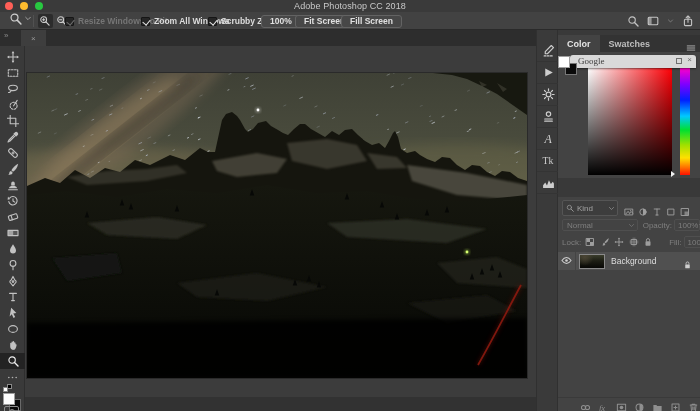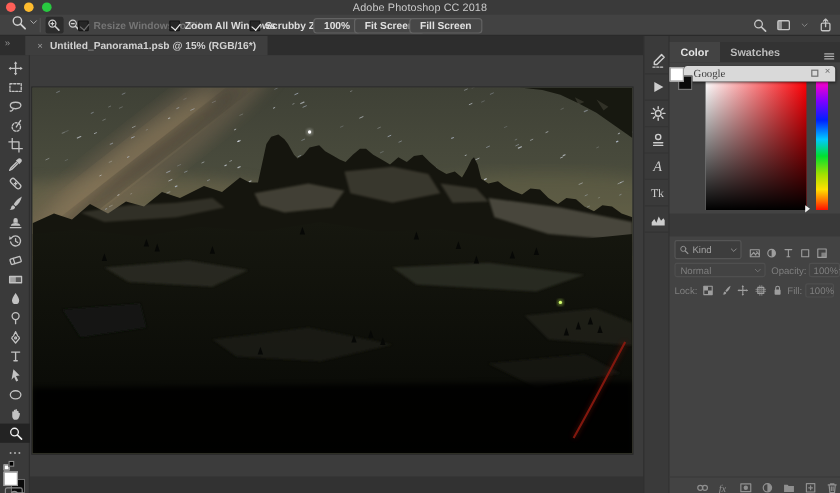--- a/index.html
+++ b/index.html
@@ -143,21 +143,21 @@
   #filter-icons .item svg { width:10px; height:10px; }
   #row-blend { top:21px; height:14px; font-size:8px; }
   #blend-box { margin-left:4px; width:78px; height:12px; padding-left:4px; }
   #opacity-label { margin-left:5px; color:#7f7f7f; }
   #opacity-box { margin-left:2px; width:26px; height:12px; padding-left:3px; }
   #row-lock { top:38px; height:14px; font-size:8px; }
   #lock-label { margin-left:4px; color:#7f7f7f; }
   #lock-icons { display:flex; gap:4.5px; margin-left:4px; color:#9e9e9e; }
   #lock-icons .item { width:10px; height:10px; }
   #lock-icons .item svg { width:10px; height:10px; }
-  #fill-label { margin-left:3px; color:#7f7f7f; }
+  #fill-label { margin-left:16px; color:#7f7f7f; }
   #fill-box { margin-left:2px; width:24px; height:12px; padding-left:3px; }
   #layer-row { top:55px; height:18px; background:#505050; }
   #eye-cell { width:18px; height:18px; display:flex; align-items:center; justify-content:center;
               color:#d0d0d0; border-right:1px solid #444; }
   #eye-cell svg { width:11px; height:11px; }
   #layer-thumb { width:24px; height:13px; margin-left:4px; box-shadow:0 0 0 1px #8a8a8a;
                  background:radial-gradient(circle at 20% 15%, #4a4434 0%, rgba(0,0,0,0) 40%),
                             linear-gradient(180deg,#3a3d2c 0%,#1d1e14 45%,#070705 100%); }
   #layer-name { margin-left:7px; font-size:8.5px; color:#dedede; }
   #layer-lock { margin-left:auto; margin-right:8px; width:9px; height:10px; color:#cfcfcf; }
@@ -253,21 +253,20 @@
             <path d="M6 7.2V.9M4.2 2.6 6 .9l1.8 1.7"></path>
           </svg>
         </span>
     </span>
   </div>
 
   <div id="tabbar">
     <span id="tab-overflow">»</span>
     <div id="doc-tab">
       <span id="doc-tab-close">×</span>
-      <span id="doc-tab-title">Untitled_Panorama1.psb @ 15% (RGB/16*)</span>
     </div>
     <span class="dock-chev" id="chev-dock">«</span>
     <span class="dock-chev" id="chev-panels">»</span>
   </div>
 
   <div id="toolbar">
     <div id="tools">
         <div class="tool">
           <svg viewBox="0 0 12 12" fill="none" stroke="currentColor" stroke-width="1.1" stroke-linecap="round" stroke-linejoin="round">
             <path d="M6 1.4v9.2M1.4 6h9.2"></path>
@@ -783,20 +782,34 @@
                 <path d="M4.1 5V3.8a1.9 1.9 0 0 1 3.8 0V5"></path>
               </svg></div>
           </span>
         <span id="fill-label">Fill:</span>
         <span class="sunken grayed" id="fill-box">
           <span>100%</span>
 
         </span>
       </div>
 
+      <div class="lrow" id="layer-row">
+        <span id="eye-cell">
+          <span><svg viewBox="0 0 12 12" fill="none" stroke="currentColor" stroke-width="1.1" stroke-linecap="round" stroke-linejoin="round">
+                <path d="M1 6c1.6-2.2 3.2-3.2 5-3.2S9.4 3.8 11 6C9.4 8.2 7.8 9.2 6 9.2S2.6 8.2 1 6z"></path>
+                <circle cx="6" cy="6" r="1.4" fill="currentColor" stroke="none"></circle>
+              </svg></span>
+        </span>
+        <span id="layer-thumb"></span>
+        <span id="layer-name">Background</span>
+        <span id="layer-lock"><svg viewBox="0 0 12 12" fill="none" stroke="currentColor" stroke-width="1.1" stroke-linecap="round" stroke-linejoin="round">
+              <rect x="3" y="5.2" width="6" height="5.2" rx=".8" fill="currentColor" stroke="none"></rect>
+              <path d="M4.1 5V3.8a1.9 1.9 0 0 1 3.8 0V5"></path>
+            </svg></span>
+      </div>
 
       <div id="layers-bottom">
           <div class="item"><svg viewBox="0 0 12 12" fill="none" stroke="currentColor" stroke-width="1.1" stroke-linecap="round" stroke-linejoin="round">
               <circle cx="3.9" cy="6" r="2.3"></circle>
               <circle cx="8.1" cy="6" r="2.3"></circle>
             </svg></div>
           <div class="item"><svg viewBox="0 0 12 12" fill="none" stroke="currentColor" stroke-width="1.1" stroke-linecap="round" stroke-linejoin="round">
               <text x="1" y="9.4" font-size="9.5" font-style="italic" font-family="Liberation Serif,serif" fill="currentColor" stroke="none">fx</text>
             </svg></div>
           <div class="item"><svg viewBox="0 0 12 12" fill="none" stroke="currentColor" stroke-width="1.1" stroke-linecap="round" stroke-linejoin="round">

